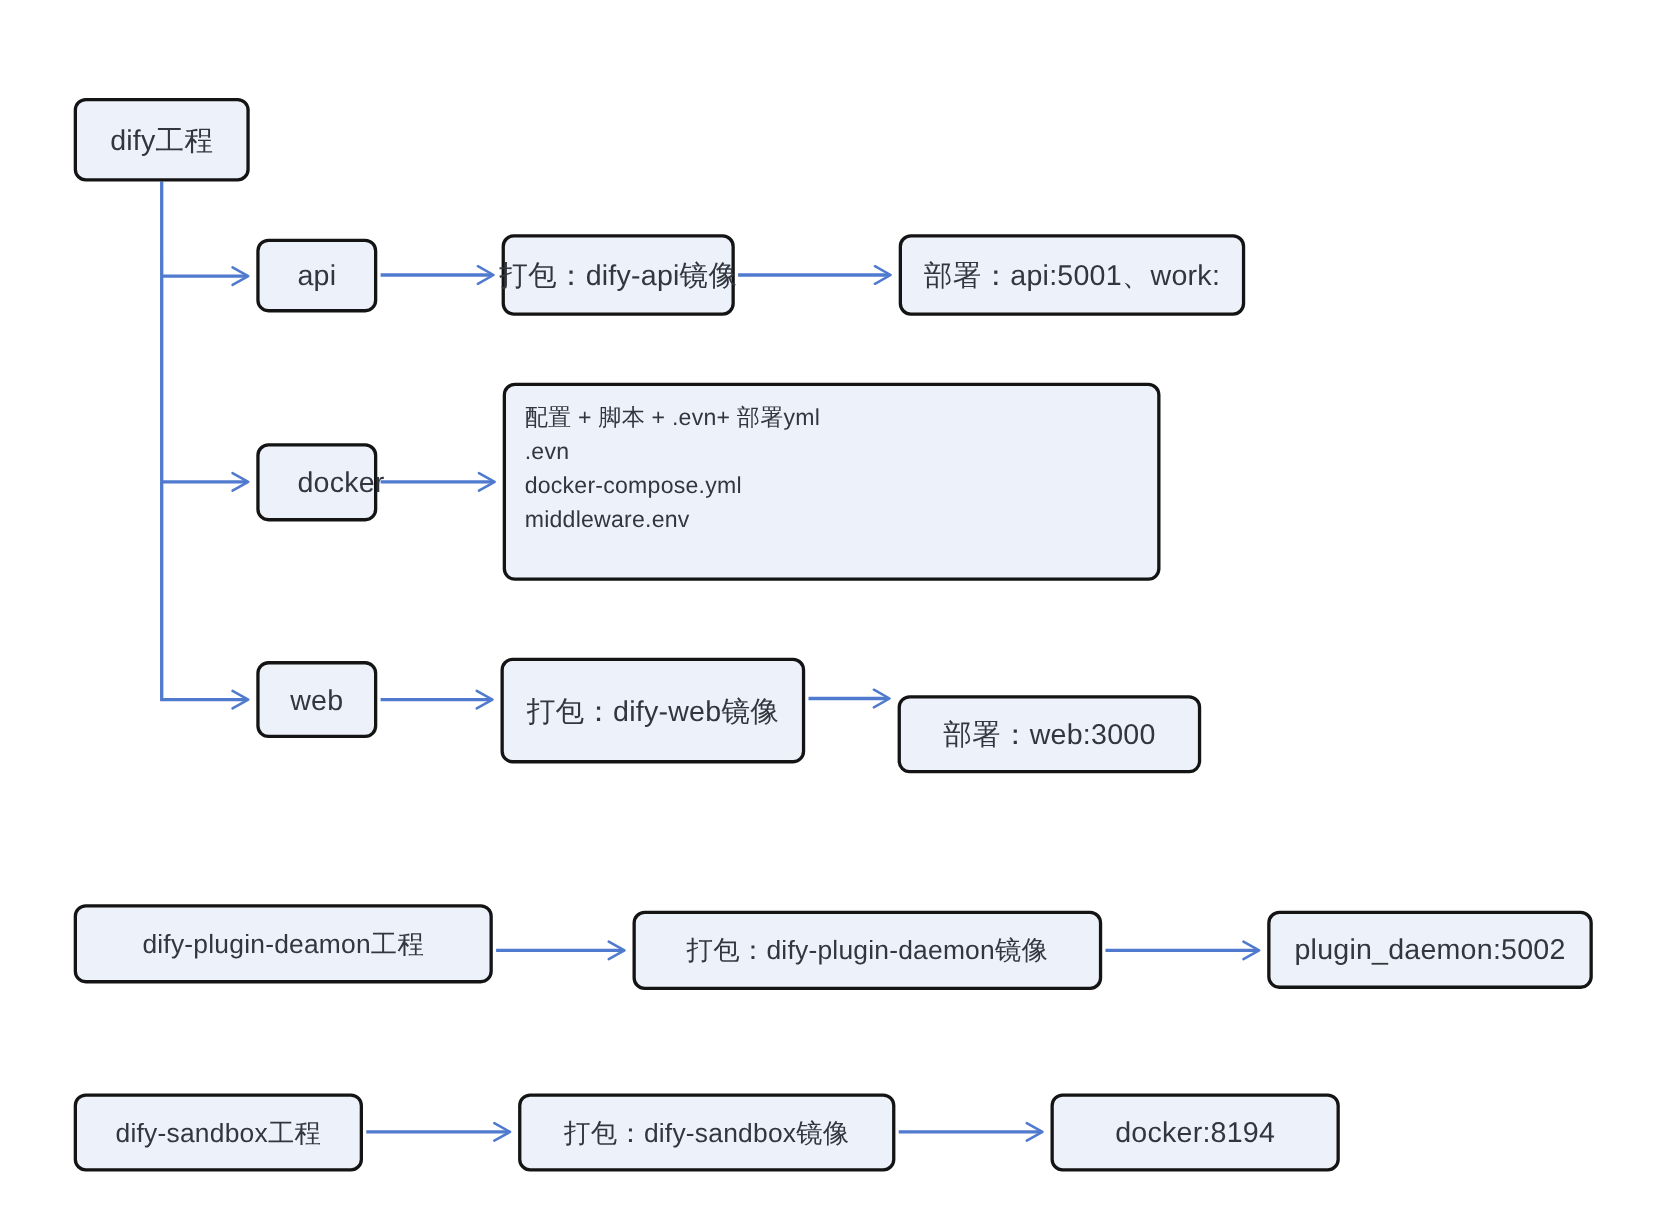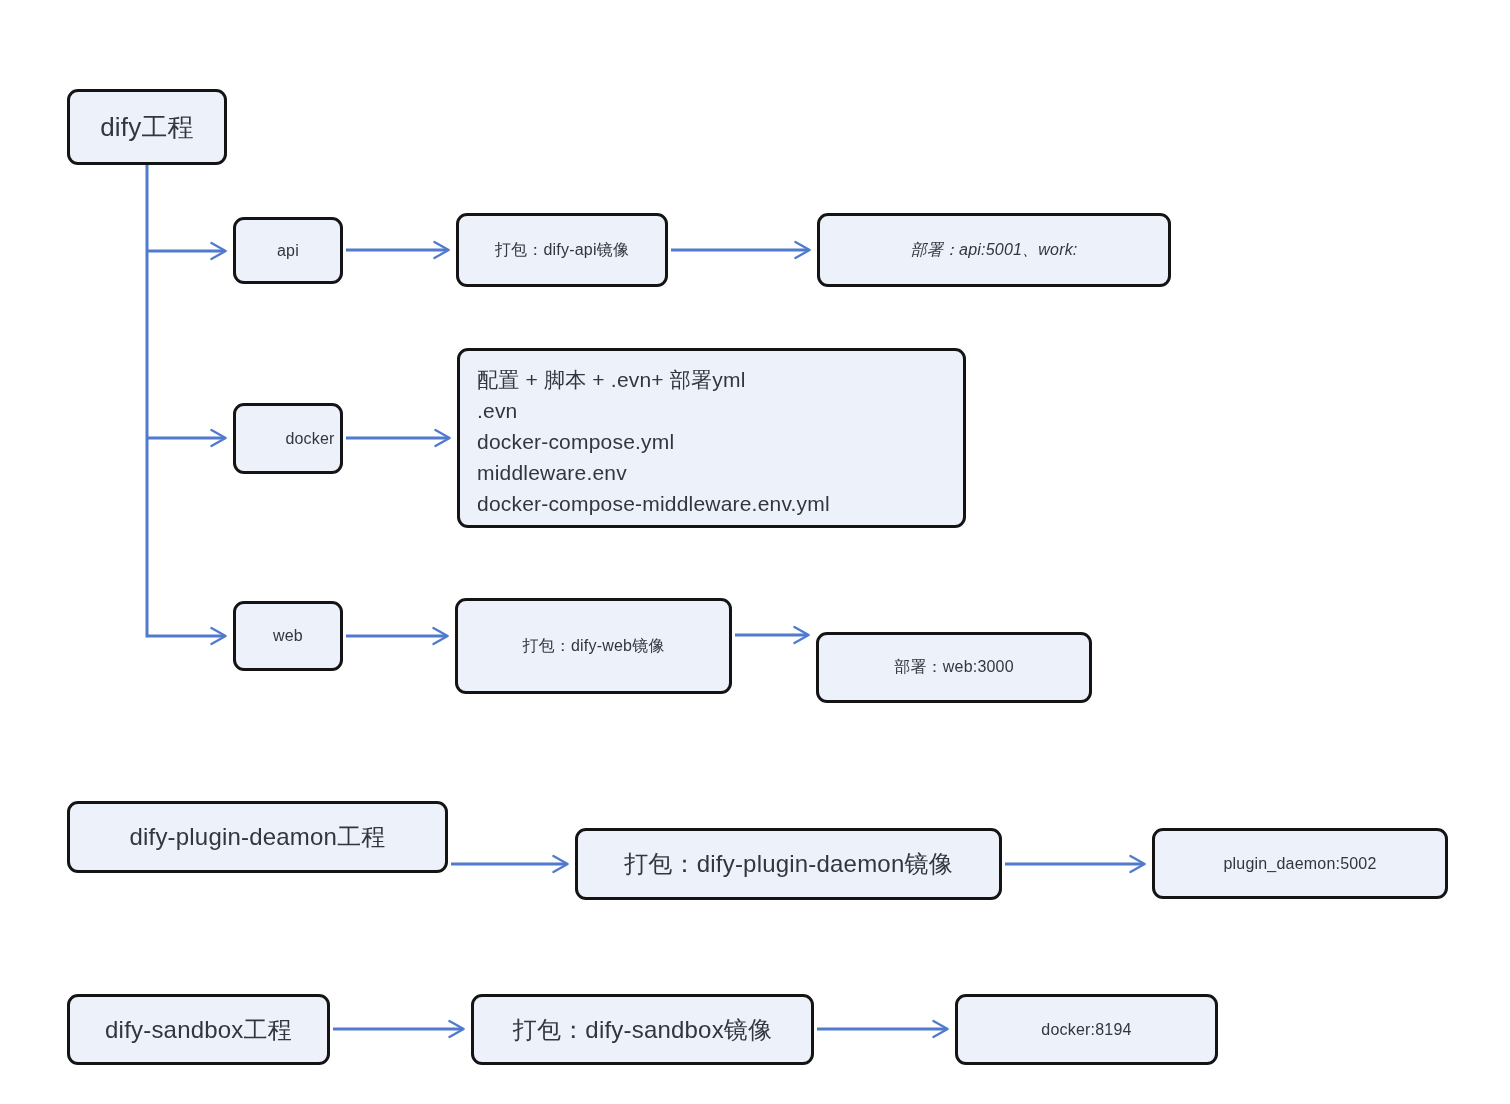--- a/index.html
+++ b/index.html
@@ -39,21 +39,21 @@
   }
   .node{
     position:absolute;
     background:var(--node-fill);
     border:3px solid var(--node-border);
     border-radius:11px;
     display:flex;
     align-items:center;
     justify-content:center;
     text-align:center;
-    font-size:16px;
+    font-size:26px;
     color:var(--text);
     letter-spacing:0.2px;
     white-space:nowrap;
   }
   .node.big{font-size:26px;}
   .node.mid{font-size:24px;}
   .node.list{
     flex-direction:column;
     align-items:flex-start;
     justify-content:flex-start;
@@ -87,39 +87,38 @@
     <path d="M333,988 L462,988" marker-end="url(#arrowhead)"></path>
     <path d="M817,988 L946,988" marker-end="url(#arrowhead)"></path>
   </svg>
 
   <div class="node big" style="left:67px;top:48px;width:160px;height:76px;">dify工程</div>
 
   <div class="node" style="left:233px;top:176px;width:110px;height:67px;">api</div>
 
   <div class="node" style="left:456px;top:172px;width:212px;height:74px;">打包：dify-api镜像</div>
 
-  <div class="node" style="left:817px;top:172px;width:354px;height:74px;font-style:italic;">部署：api:5001、work:</div>
+  <div class="node" style="left:817px;top:172px;width:315px;height:74px;">部署：api:5001、work:</div>
 
   <div class="node" style="left:233px;top:362px;width:110px;height:71px;padding-left:44px;">docker</div>
 
-  <div class="node list" style="left:457px;top:307px;width:509px;height:180px;">
+  <div class="node list" style="left:457px;top:307px;width:598px;height:180px;">
     <span>配置 + 脚本 + .evn+ 部署yml</span>
     <span>.evn</span>
     <span>docker-compose.yml</span>
     <span>middleware.env</span>
-    <span>docker-compose-middleware.env.yml</span>
   </div>
 
   <div class="node" style="left:233px;top:560px;width:110px;height:70px;">web</div>
 
   <div class="node" style="left:455px;top:557px;width:277px;height:96px;">打包：dify-web镜像</div>
 
   <div class="node" style="left:816px;top:591px;width:276px;height:71px;">部署：web:3000</div>
 
-  <div class="node mid" style="left:67px;top:760px;width:381px;height:72px;">dify-plugin-deamon工程</div>
+  <div class="node mid" style="left:67px;top:781px;width:381px;height:72px;">dify-plugin-deamon工程</div>
 
   <div class="node mid" style="left:575px;top:787px;width:427px;height:72px;">打包：dify-plugin-daemon镜像</div>
 
   <div class="node" style="left:1152px;top:787px;width:296px;height:71px;text-align:center;">plugin_daemon:5002</div>
 
   <div class="node mid" style="left:471px;top:953px;width:343px;height:71px;">打包：dify-sandbox镜像</div>
 
   <div class="node mid" style="left:67px;top:953px;width:263px;height:71px;">dify-sandbox工程</div>
 
   <div class="node" style="left:955px;top:953px;width:263px;height:71px;">docker:8194</div>

